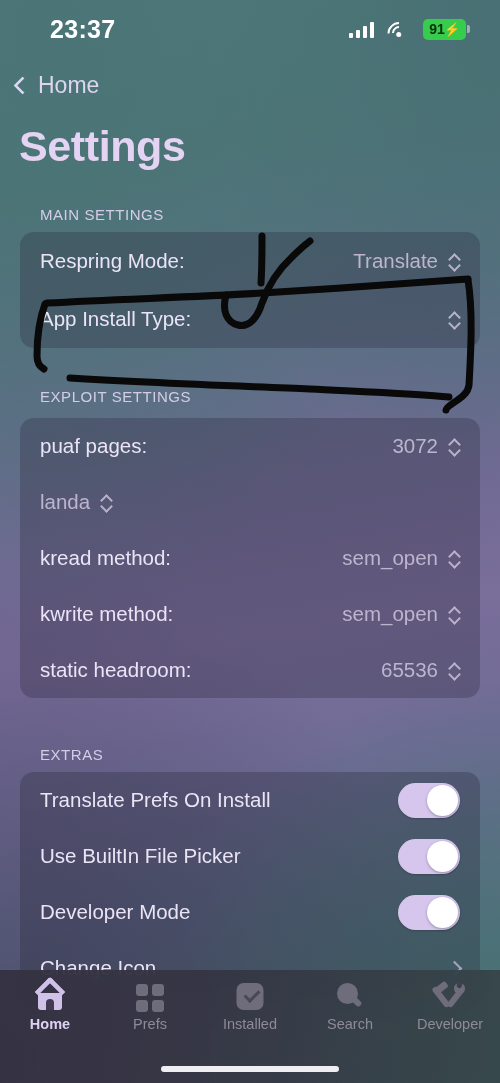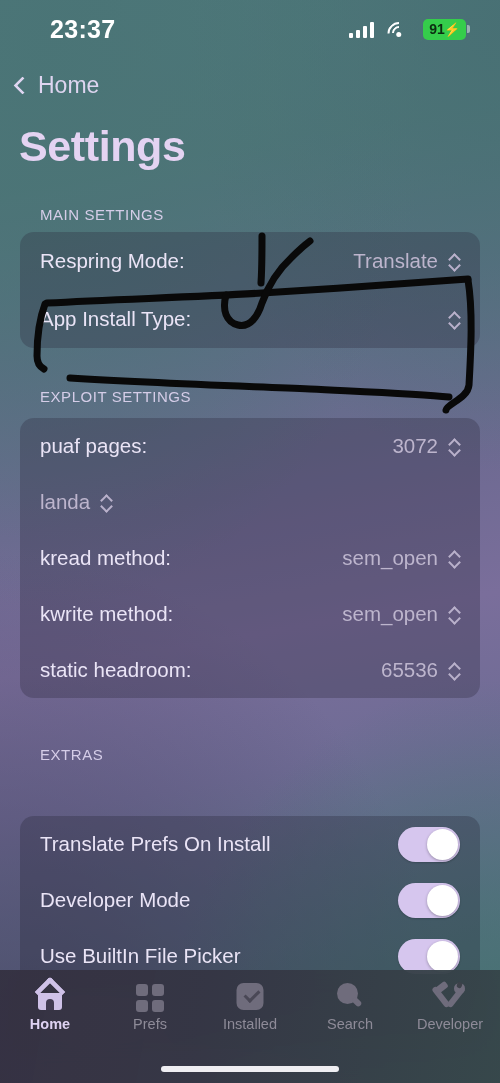--- a/index.html
+++ b/index.html
@@ -317,35 +317,35 @@
         <span>65536</span>
         <span class="updown">
             <i class="up"></i>
             <i class="dn"></i>
           </span>
       </span>
     </div>
   </div>
 
   <div class="sec-hdr" style="top:746px">EXTRAS</div>
-  <div class="card dark" style="top:772px; height:224px;margin-top:44px;">
+  <div class="card dark" style="top:772px; height:224px;">
     <div class="row">
       <span class="lbl">Translate Prefs On Install</span>
       <span class="toggle">
           <span class="knob"></span>
         </span>
     </div>
     <div class="row">
-      <span class="lbl">Developer Mode</span>
+      <span class="lbl">Use BuiltIn File Picker</span>
       <span class="toggle">
           <span class="knob"></span>
         </span>
     </div>
     <div class="row">
-      <span class="lbl">Use BuiltIn File Picker</span>
+      <span class="lbl">Developer Mode</span>
       <span class="toggle">
           <span class="knob"></span>
         </span>
     </div>
     <div class="row">
       <span class="lbl">Change Icon</span>
       <span class="chev-right"></span>
     </div>
   </div>
 

